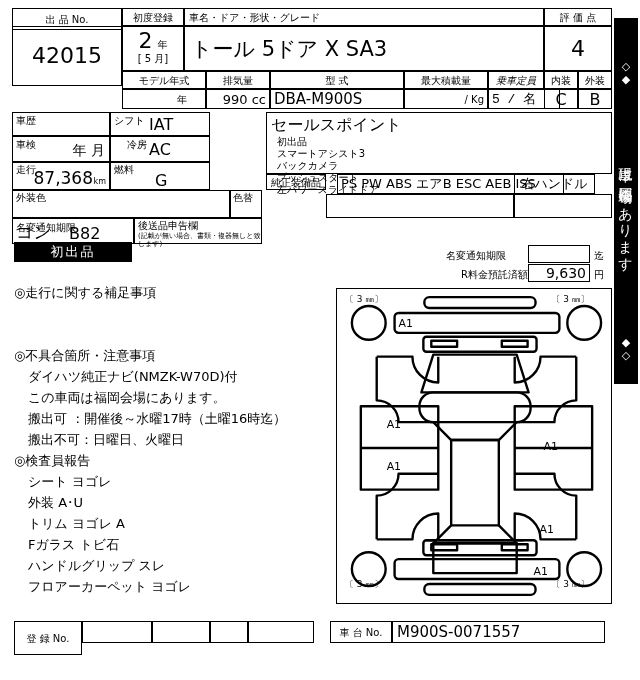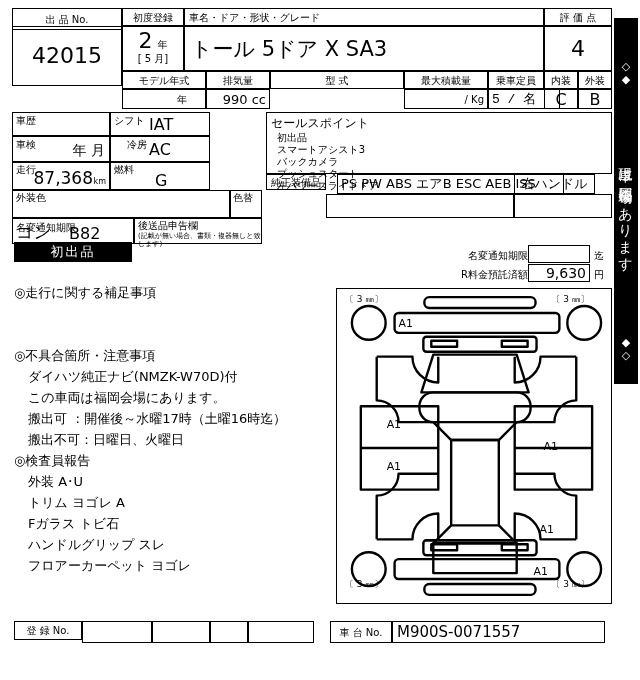--- a/index.html
+++ b/index.html
@@ -42,21 +42,21 @@
 
   
   #my-head { left: 122px; top: 71px; width: 84px; height: 18px; }
   #my-val  { left: 122px; top: 89px; width: 84px; height: 20px; }
   #ds-head { left: 206px; top: 71px; width: 64px; height: 18px; }
   #ds-val  { left: 206px; top: 89px; width: 64px; height: 20px; }
   #tp-head { left: 270px; top: 71px; width: 134px; height: 18px; }
   #tp-val  { left: 270px; top: 89px; width: 134px; height: 20px; }
   #ld-head { left: 404px; top: 71px; width: 84px; height: 18px; }
   #ld-val  { left: 404px; top: 89px; width: 84px; height: 20px; }
-  #cp-head { left: 488px; top: 71px; width: 56px; height: 18px; }
+  #cp-head { left: 488px; top: 71px; width: 56px; height: 18px; font-style: italic; }
   #cp-val  { left: 488px; top: 89px; width: 72px; height: 20px; font-family: Liberation Mono, monospace; }
 
   
   #hist  { left: 12px; top: 112px; width: 98px; height: 24px; }
   #insp  { left: 12px; top: 136px; width: 98px; height: 26px; }
   #mile  { left: 12px; top: 162px; width: 98px; height: 28px; }
   #shift { left: 110px; top: 112px; width: 100px; height: 24px; }
   #ac    { left: 110px; top: 136px; width: 100px; height: 26px; }
   #fuel  { left: 110px; top: 162px; width: 100px; height: 28px; }
   #ext   { left: 12px; top: 190px; width: 218px; height: 28px; }
@@ -84,41 +84,41 @@
   #rf-box { left: 528px; top: 264px; width: 62px; height: 18px; }
   #rf-suf { left: 592px; top: 265px; width: 16px; height: 18px; }
 
   
   #notes { left: 14px; top: 282px; width: 310px; height: 300px;
            font-size: 13px; line-height: 21px; }
   #notes .ind { padding-left: 14px; }
 
   
   #diagram { left: 336px; top: 288px; width: 276px; height: 316px; }
-  #regno-lbl { left: 14px; top: 621px; width: 68px; height: 19px; text-align: center; }
+  #regno-lbl { left: 14px; top: 621px; width: 68px; height: 34px; text-align: center; }
   #regno-c1  { left: 82px; top: 621px; width: 70px; height: 22px; }
   #regno-c2  { left: 152px; top: 621px; width: 58px; height: 22px; }
   #regno-c3  { left: 210px; top: 621px; width: 38px; height: 22px; }
   #regno-c4  { left: 248px; top: 621px; width: 66px; height: 22px; }
   #chassis-lbl { left: 330px; top: 621px; width: 62px; height: 22px; }
   #chassis-val { left: 392px; top: 621px; width: 213px; height: 22px; }
 
   
   #vbanner {
     left: 614px; top: 18px; width: 24px; height: 366px;
     background: #000; color: #fff;
   }
   #vbanner .vtext {
     writing-mode: vertical-rl; text-orientation: upright;
     font-size: 14px; letter-spacing: 1px; line-height: 24px;
   }
   #vbanner .dia { font-size: 11px; text-align: center; line-height: 13px; }
 
   .pad4 { padding: 1px 4px; }
-  .sp-title { font-size: 12px; }
+  .sp-title { font-size: 16px; }
   .sp-item { font-size: 10px; line-height: 12px; padding-left: 10px; }
 </style>
 </head>
 <body>
 
 <div class="sheet">
 
   <div class="abs bx ctr" id="exhibit-head">
     <span class="lbl">出 品 No.</span>
   </div>
@@ -172,20 +172,23 @@
 
   <div class="abs bx ctr" id="ds-head">
     <span class="lbl">排気量</span>
     </div>
   <div class="abs bx vctr" id="ds-val">
     <span style="font-size:13px;width:100%;text-align:right;padding-right:3px;">990 cc</span>
     </div>
 
   <div class="abs bx ctr" id="tp-head">
     <span class="lbl">型        式</span>
+    </div>
+  <div class="abs bx vctr" id="tp-val">
+    <span style="font-size:15px;padding-left:3px;">DBA-M900S</span>
     </div>
 
   <div class="abs bx ctr" id="ld-head">
     <span class="lbl">最大積載量</span>
     </div>
   <div class="abs bx vctr" id="ld-val">
     <span class="lbl" style="width:100%;text-align:right;padding-right:3px;">/        Kg</span>
     </div>
 
   <div class="abs bx ctr" id="cp-head">
@@ -257,21 +260,21 @@
   <div class="abs bx ctr" id="hand">
     <span style="font-size:13px;">右ハンドル</span>
     </div>
   <div class="abs bx" id="hand-b"></div>
 
   <div class="abs ctr" id="first-banner">
     <span style="font-size:13px;letter-spacing:2px;">初出品</span>
   </div>
 
   <div class="abs vctr" id="nc-lbl">
-    <span class="lbl" style="width:100%;text-align:right;">名変通知期限</span>
+    <span class="lbl" style="width:100%;">名変通知期限</span>
     </div>
   <div class="abs bx vctr" id="nc-box">
     <span style="font-size:13px;width:100%;text-align:right;padding-right:3px;"></span>
     </div>
   <div class="abs vctr" id="nc-suf">
     <span class="lbl" style="padding-left:2px;">迄</span>
     </div>
 
   <div class="abs vctr" id="rf-lbl">
     <span class="lbl" style="width:100%;text-align:right;">R料金預託済額</span>
@@ -285,20 +288,21 @@
 
   <div class="abs" id="notes">
     <div>◎走行に関する補足事項</div>
     <div style="height:42px;"></div>
     <div>◎不具合箇所・注意事項</div>
     <div class="ind">ダイハツ純正ナビ(NMZK-W70D)付</div>
     <div class="ind">この車両は福岡会場にあります。</div>
     <div class="ind">搬出可  ：開催後～水曜17時（土曜16時迄）</div>
     <div class="ind">搬出不可：日曜日、火曜日</div>
     <div>◎検査員報告</div>
+    <div class="ind">シート ヨゴレ</div>
     <div class="ind">外装 A･U</div>
     <div class="ind">トリム ヨゴレ A</div>
     <div class="ind">Fガラス トビ石</div>
     <div class="ind">ハンドルグリップ スレ</div>
     <div class="ind">フロアーカーペット ヨゴレ</div>
   </div>
 
   <div class="abs bx" id="diagram">
     <svg viewBox="0 0 276 316" width="274" height="314">
       <g fill="none" stroke="#000" stroke-width="2.4" stroke-linejoin="round">

